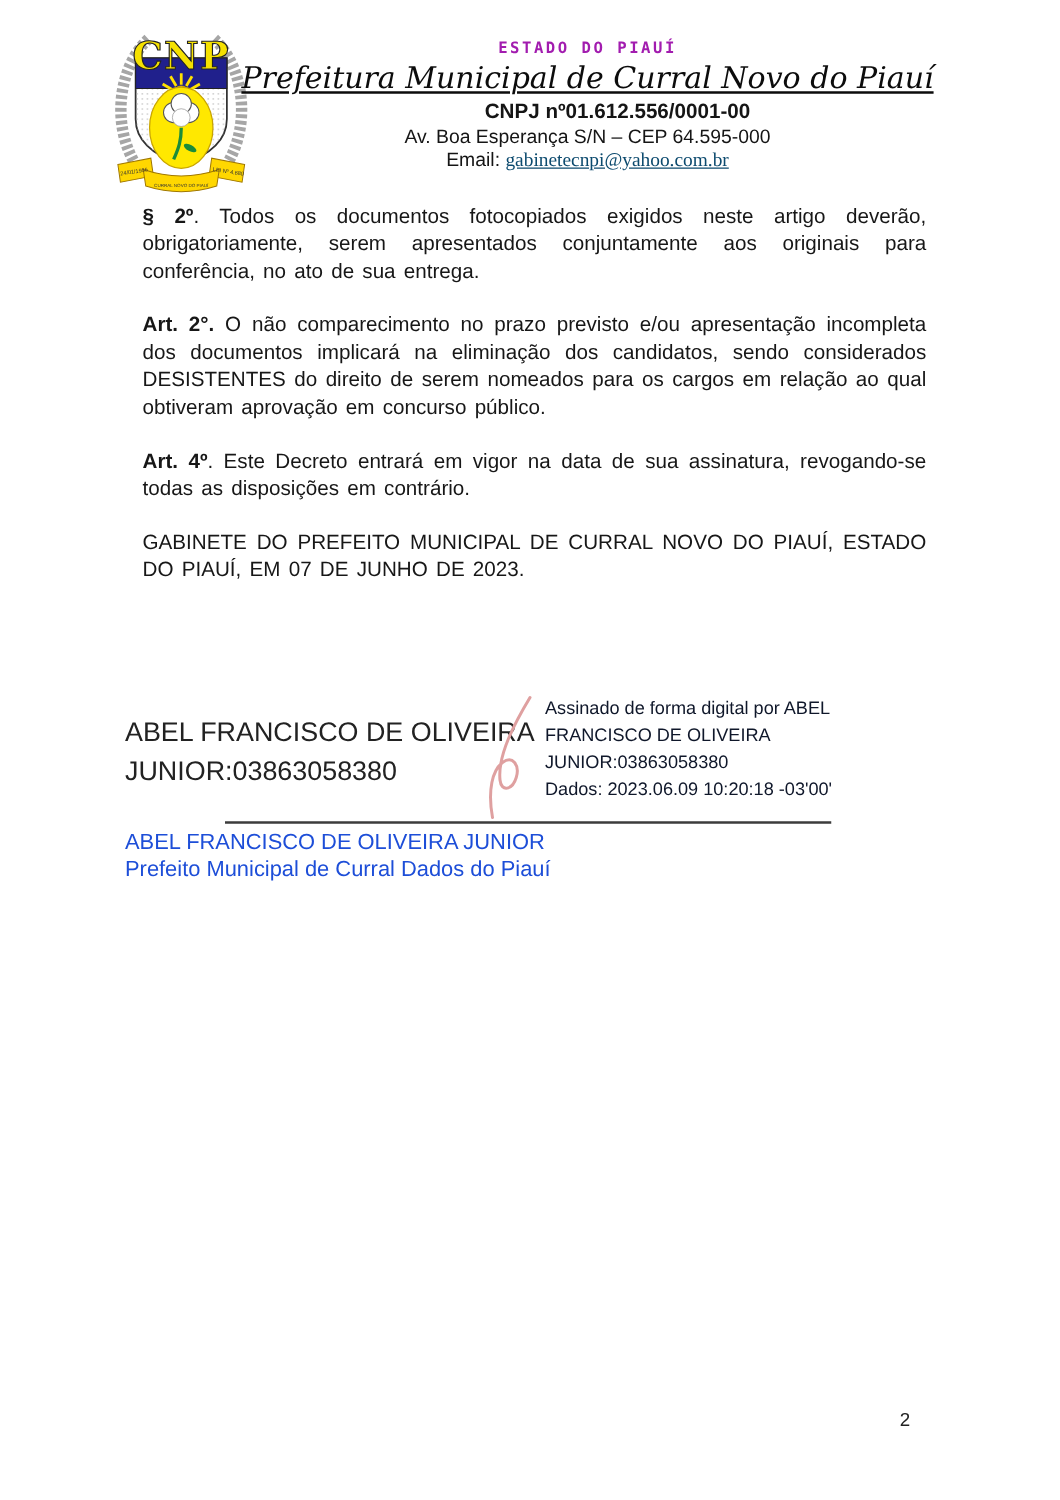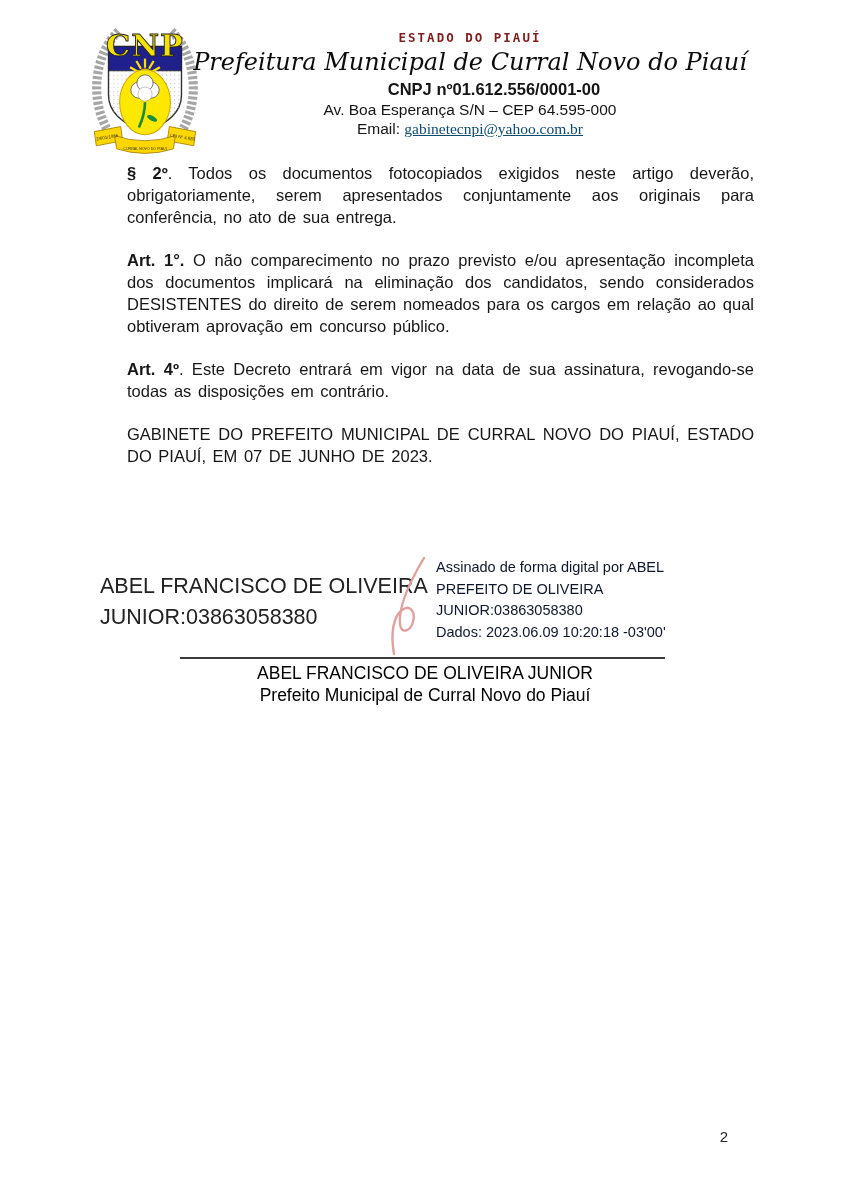--- a/index.html
+++ b/index.html
@@ -3,44 +3,44 @@
 <meta charset="utf-8">
 <style>
   html,body{margin:0;padding:0;background:#ffffff;}
   .page{position:relative;width:756px;height:1200px;background:#ffffff;overflow:hidden;
         font-family:"Liberation Sans",sans-serif;color:#151515;}
 
   
   .crest{position:absolute;left:84px;top:13px;width:122px;height:147px;}
   .head-text{position:absolute;left:190px;top:30px;width:560px;text-align:center;}
   .state-line{font-family:"DejaVu Sans Mono",monospace;font-weight:bold;font-size:12.5px;
-              letter-spacing:2px;color:#7f1d1d;margin-bottom:3px;}
+              letter-spacing:2px;color:#a21caf;margin-bottom:3px;}
   .muni-title{font-family:"DejaVu Serif",serif;font-style:italic;font-size:24px;color:#0c0c0c;
-              text-decoration-thickness:2px;text-underline-offset:3px;
+              text-decoration:underline;text-decoration-thickness:2px;text-underline-offset:3px;
               margin-bottom:4px;white-space:nowrap;}
   .cnpj-line{font-size:16.5px;font-weight:bold;margin-bottom:2px;padding-left:48px;}
   .addr-line,.phone-line,.email-line{font-size:15.5px;line-height:18px;margin-bottom:1px;}
   .email-link{font-family:"Liberation Serif",serif;color:#0c4a6e;text-decoration:underline;cursor:pointer;}
 
   
-  .doc-body{position:absolute;left:127px;top:162px;width:627px;
+  .doc-body{position:absolute;left:114px;top:162px;width:627px;
             font-size:16.5px;line-height:22px;text-align:justify;word-spacing:2px;color:#171717;}
   .para{margin:0 0 21px 0;}
   .para:last-child{margin-bottom:0;}
   .lead{font-weight:bold;}
 
   
   .sig-block{position:absolute;left:100px;top:556px;width:660px;}
   .sig-row{display:flex;align-items:flex-start;height:101px;}
   .sig-stamp{width:292px;padding-top:15px;font-size:21.5px;line-height:31px;
              white-space:nowrap;color:#222;}
   .sig-flourish{width:44px;height:100px;margin:0 -4px 0 -6px;flex:none;}
   .sig-note{font-size:14.5px;line-height:21.5px;padding-top:1px;margin-left:10px;color:#0f172a;}
   .sig-rule{margin-left:80px;width:485px;border-top:2px solid #3c3c3c;height:0;}
-  .sig-center{width:650px;text-align:center;margin-top:3px;font-size:17.5px;line-height:22px;color:#000000;}
+  .sig-center{width:650px;margin-top:3px;font-size:17.5px;line-height:22px;color:#1d4ed8;}
 
   
   .page-num{position:absolute;left:712px;top:1128px;width:24px;text-align:center;font-size:15px;color:#222;}
 </style>
 </head>
 <body>
 
 <div class="page">
 
   <header>
@@ -101,43 +101,43 @@
       <div class="addr-line">Av. Boa Esperança S/N – CEP 64.595-000</div>
       <div class="email-line">
         <span>Email:</span>
         <a class="email-link">gabinetecnpi@yahoo.com.br</a>
       </div>
     </div>
   </header>
 
   <main class="doc-body">
     <p class="para"><span class="lead">§ 2º</span><span>. Todos os documentos fotocopiados exigidos neste artigo deverão, obrigatoriamente, serem apresentados conjuntamente aos originais para conferência, no ato de sua entrega.</span></p>
-    <p class="para"><span class="lead">Art. 1°.</span><span> O não comparecimento no prazo previsto e/ou apresentação incompleta dos documentos implicará na eliminação dos candidatos, sendo considerados DESISTENTES do direito de serem nomeados para os cargos em relação ao qual obtiveram aprovação em concurso público.</span></p>
+    <p class="para"><span class="lead">Art. 2°.</span><span> O não comparecimento no prazo previsto e/ou apresentação incompleta dos documentos implicará na eliminação dos candidatos, sendo considerados DESISTENTES do direito de serem nomeados para os cargos em relação ao qual obtiveram aprovação em concurso público.</span></p>
     <p class="para"><span class="lead">Art. 4º</span><span>. Este Decreto entrará em vigor na data de sua assinatura, revogando-se todas as disposições em contrário.</span></p>
     <p class="para"><span class="lead"></span><span>GABINETE DO PREFEITO MUNICIPAL DE CURRAL NOVO DO PIAUÍ, ESTADO DO PIAUÍ, EM 07 DE JUNHO DE 2023.</span></p>
   </main>
 
   <section class="sig-block">
     <div class="sig-row">
       <div class="sig-stamp">
         <div>ABEL FRANCISCO DE OLIVEIRA</div>
         <div>JUNIOR:03863058380</div>
       </div>
       <svg class="sig-flourish" viewBox="0 0 44 100">
         <path d="M38,2 C26,22 12,48 14,68 C15,78 24,76 27,66 C30,56 24,48 16,54 C8,60 4,76 8,98" fill="none" stroke="#dfa0a0" stroke-width="2.4" stroke-linecap="round"></path>
       </svg>
       <div class="sig-note">
         <div>Assinado de forma digital por ABEL</div>
-        <div>PREFEITO DE OLIVEIRA</div>
+        <div>FRANCISCO DE OLIVEIRA</div>
         <div>JUNIOR:03863058380</div>
         <div>Dados: 2023.06.09 10:20:18 -03'00'</div>
       </div>
     </div>
     <div class="sig-rule"></div>
     <div class="sig-center">
       <div>ABEL FRANCISCO DE OLIVEIRA JUNIOR</div>
-      <div>Prefeito Municipal de Curral Novo do Piauí</div>
+      <div>Prefeito Municipal de Curral Dados do Piauí</div>
     </div>
   </section>
 
   <div class="page-num">2</div>
 
 </div>
 
 </body></html>

